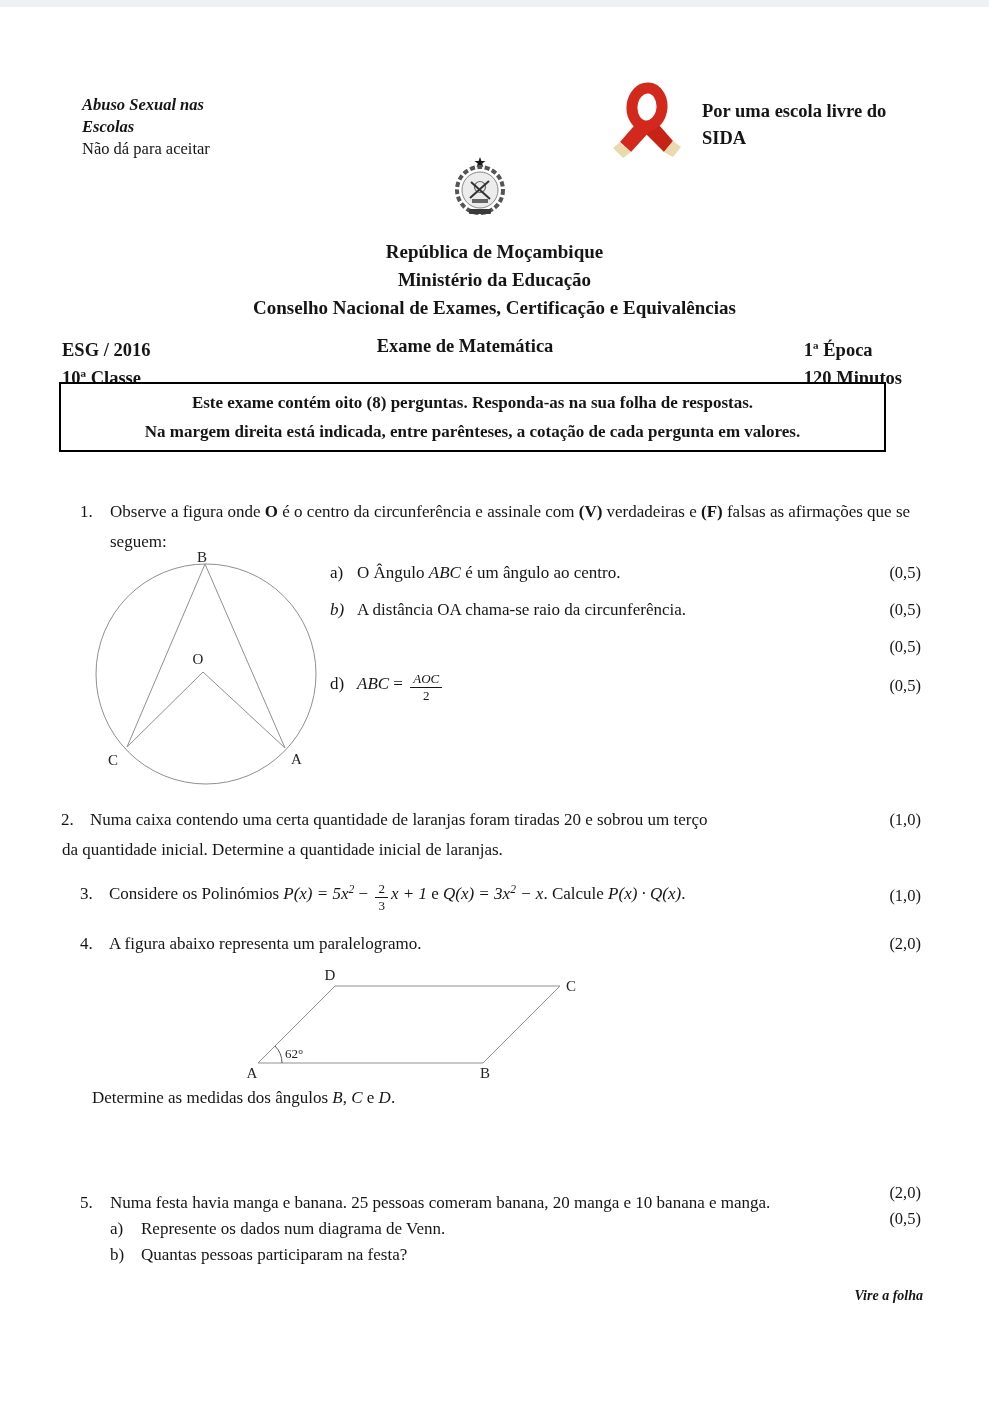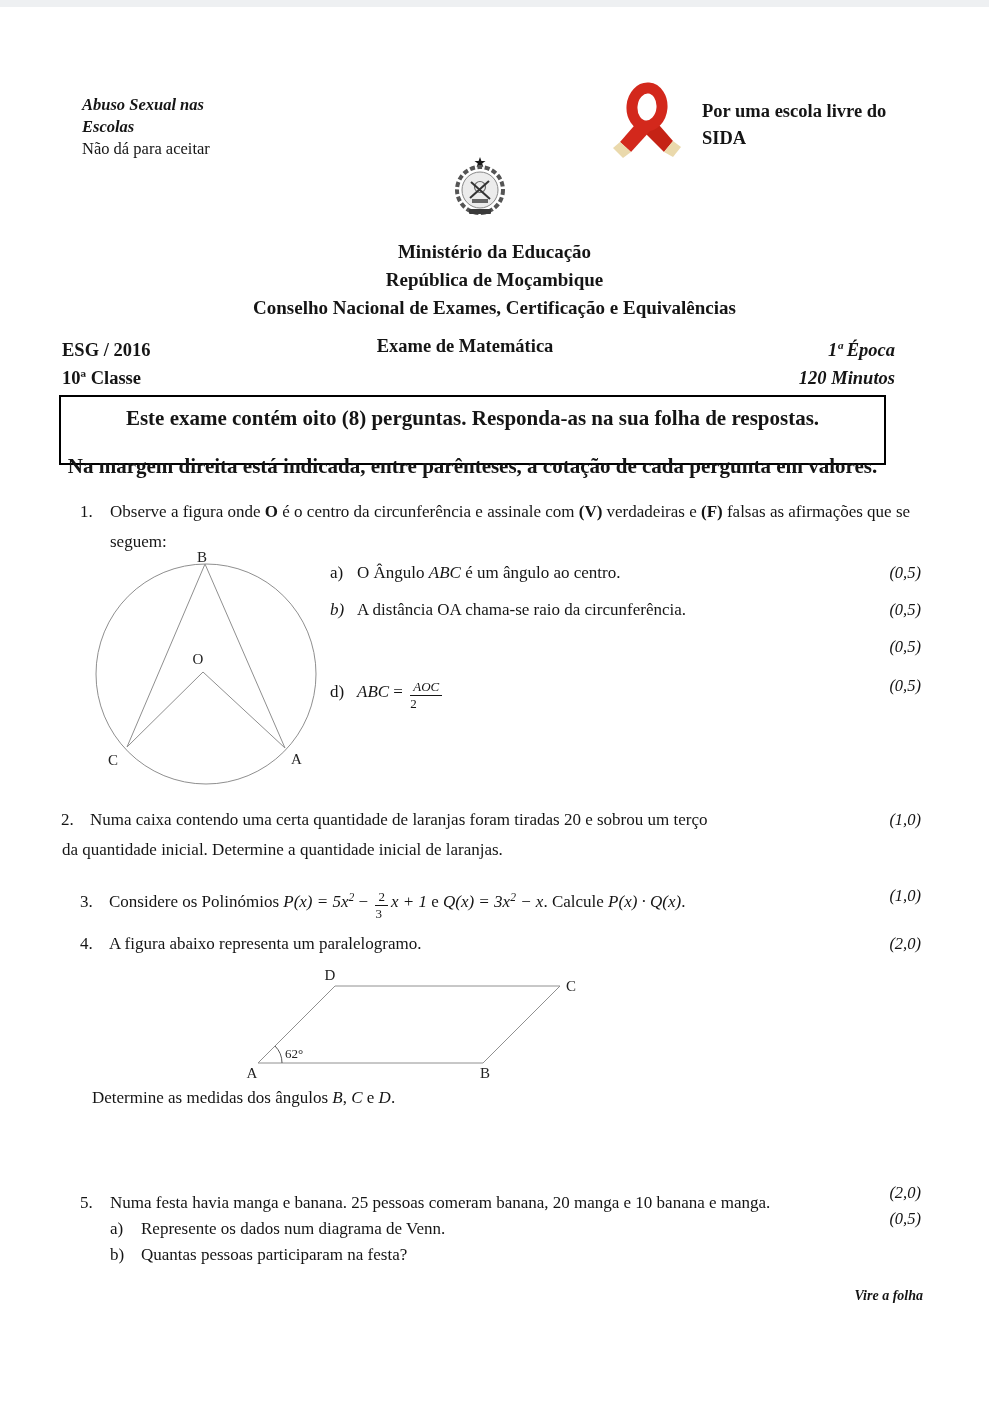--- a/index.html
+++ b/index.html
@@ -10,31 +10,31 @@
   .abs{position:absolute;}
   .b{font-weight:bold;}
   .i{font-style:italic;}
   .topstrip{top:0;left:0;width:989px;height:7px;background:#eef0f2;}
   .campaign{left:82px;top:94px;font-size:16.5px;line-height:22px;}
   .campaign .c12{font-weight:bold;font-style:italic;}
   .sida{left:702px;top:98px;width:215px;font-size:18.5px;font-weight:bold;line-height:27px;}
   .hdr{left:0;top:238px;width:989px;text-align:center;font-size:19px;font-weight:bold;line-height:28px;}
   .meta-l{left:62px;top:336px;font-size:18.5px;font-weight:bold;line-height:28px;}
   .meta-c{left:0;top:336px;width:930px;text-align:center;font-size:18.5px;font-weight:bold;}
-  .meta-r{right:94px;top:336px;text-align:right;font-size:18.5px;font-weight:bold;line-height:28px;font-style:italic;}
-  .notice{left:59px;top:395px;width:823px;height:66px;border:2px solid #000;text-align:center;font-weight:bold;font-size:21px;}
+  .meta-r{right:87px;top:336px;text-align:left;font-size:18.5px;font-weight:bold;line-height:28px;}
+  .notice{left:59px;top:382px;width:823px;height:66px;border:2px solid #000;text-align:center;font-weight:bold;font-size:17px;}
   .notice .n1{margin-top:9px;}
-  .notice .n2{margin-top:23px;}
+  .notice .n2{margin-top:9px;}
   .q1intro{left:80px;top:497px;width:854px;line-height:30px;font-size:17px;}
   .qnum{position:absolute;left:0;top:0;}
   .hang{padding-left:30px;position:relative;}
   .opt{font-size:17px;}
   .opt .olbl{display:inline-block;width:27px;}
-  .pts{position:absolute;right:68px;font-style:italic;font-size:16.5px;}
-  .frac{display:inline-block;vertical-align:-0.62em;line-height:1;margin:8px 3px;}
+  .pts{position:absolute;right:68px;font-size:16.5px;}
+  .frac{display:inline-block;text-align:center;vertical-align:-0.62em;line-height:1;margin:0 3px;}
   .frac .fnum{display:block;border-bottom:1.3px solid #151515;padding:0 3px 1.5px;font-size:13px;}
   .frac .fden{display:block;padding-top:1.5px;font-size:13px;}
   .sup{font-size:11.5px;vertical-align:6px;}
   .body17{font-size:17px;}
   .q5blk{left:80px;top:1130px;width:854px;font-size:17px;line-height:26px;}
   .q5row .olbl{display:inline-block;width:31px;}
   .footer{right:66px;top:1288px;font-size:14px;font-weight:bold;font-style:italic;}
   svg text{font-family:"Liberation Serif","DejaVu Serif",serif;}
 </style>
 </head>
@@ -68,22 +68,22 @@
     <circle cx="28" cy="34" r="23" fill="none" stroke="#555" stroke-width="4" stroke-dasharray="5 2.5"></circle>
     <circle cx="28" cy="34" r="18" fill="#ececec" stroke="#888" stroke-width="1"></circle>
     <circle cx="28" cy="31" r="5.5" fill="none" stroke="#666" stroke-width="1.2"></circle>
     <line x1="19" y1="26" x2="38" y2="43" stroke="#333" stroke-width="2"></line>
     <line x1="37" y1="25" x2="18" y2="42" stroke="#333" stroke-width="2"></line>
     <rect x="20" y="43" width="16" height="4" fill="#666"></rect>
     <rect x="17" y="53" width="22" height="5" rx="1" fill="#3a3a3a"></rect>
   </svg>
 
   <div class="abs hdr">
+    <div>República de Moçambique</div>
     <div>Ministério da Educação</div>
-    <div>República de Moçambique</div>
     <div>Conselho Nacional de Exames, Certificação e Equivalências</div>
   </div>
 
   <div class="abs meta-l">
     <div>ESG / 2016</div>
     <div>10ª Classe</div>
   </div>
   <div class="abs meta-c">Exame de Matemática</div>
   <div class="abs meta-r">
     <div>1ª Época</div>

